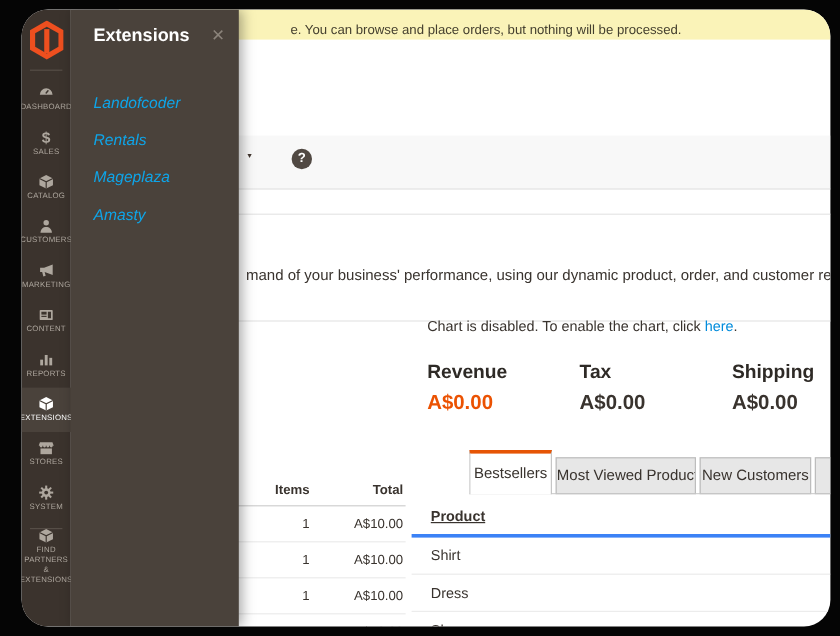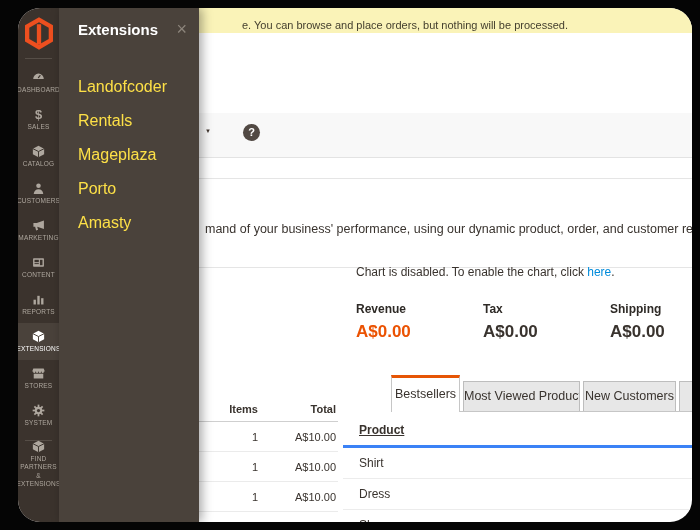--- a/index.html
+++ b/index.html
@@ -23,36 +23,36 @@
   .nav-icon{height:14px;display:flex;align-items:center;justify-content:center;}
   .nav-icon svg{width:13px;height:13px;display:block;}
   .nav-label{font-size:6.5px;letter-spacing:.2px;text-align:center;line-height:1.3;margin-top:2px;}
   
   .flyout{position:absolute;left:41px;top:0;bottom:0;width:140px;background:#4a423b;z-index:20;
     box-shadow:3px 0 10px rgba(0,0,0,.35);}
   .flyout-header{display:flex;align-items:center;justify-content:space-between;padding:12px 10px 0 19px;}
   .flyout-title{color:#fff;font-size:15px;font-weight:bold;}
   .flyout-close{color:#8c847b;font-size:18px;line-height:18px;cursor:pointer;padding:0 2px;}
   .flyout-list{margin-top:32px;}
-  .flyout-item{display:block;padding:8px 19px;font-size:16px;color:#fde047;cursor:pointer;text-decoration:none;}
+  .flyout-item{display:block;padding:8px 19px;font-size:13px;color:#0ea5e9;cursor:pointer;text-decoration:none;font-style:italic;}
   
   .notice{position:absolute;left:41px;right:0;top:0;height:25px;background:#faf3b8;z-index:1;margin-left:40px;}
   .notice-text{position:absolute;left:143px;top:0;line-height:35px;font-size:11px;color:#45402f;white-space:nowrap;}
   .toolbar{position:absolute;left:41px;right:0;top:105px;height:44px;background:#f8f8f8;border-bottom:1px solid #e3e3e3;}
   .scope-caret{position:absolute;left:146px;top:15px;font-size:6px;color:#41362f;cursor:pointer;}
   .help-btn{position:absolute;left:184px;top:11px;width:17px;height:17px;border-radius:50%;
     background:#514943;color:#fff;font-size:11px;font-weight:bold;text-align:center;line-height:17px;cursor:pointer;}
   .adv{position:absolute;left:41px;right:0;top:170px;height:88px;background:#fff;
     border-top:1px solid #e5e5e5;border-bottom:1px solid #e5e5e5;overflow:hidden;}
   .adv-text{position:absolute;left:146px;top:43px;font-size:12.5px;color:#39332e;white-space:nowrap;}
   .chart-note{position:absolute;left:338px;top:257px;font-size:12px;color:#39332e;white-space:nowrap;}
   .chart-link{color:#008bdb;text-decoration:none;cursor:pointer;}
   .totals{position:absolute;left:338px;top:294px;display:flex;}
   .total-col{width:127px;}
-  .total-label{font-size:12px;font-weight:bold;color:#2e2a26;}
+  .total-label{font-size:16px;font-weight:bold;color:#2e2a26;}
   .total-value{margin-top:6px;font-size:17px;font-weight:bold;color:#39332e;}
   .total-value.accent{color:#eb5202;}
   
   .orders-grid{position:absolute;left:150px;top:389px;width:170px;font-size:11px;color:#39332e;z-index:2;}
   .og-row{display:flex;height:29px;align-items:center;border-bottom:1px solid #ebebeb;}
   .og-row.og-header{height:24px;font-weight:bold;border-bottom:1px solid #cfcfcf;}
   .og-c1{flex:0 0 58px;padding-left:54px;box-sizing:content-box;text-align:right;}
   .og-c1{flex:0 0 36px;}
   .og-c2{flex:1;text-align:right;padding-right:2px;}
   
@@ -279,18 +279,17 @@
 
   <div class="flyout">
     <div class="flyout-header">
       <span class="flyout-title">Extensions</span>
       <span class="flyout-close">×</span>
     </div>
     <div class="flyout-list">
       <a class="flyout-item">Landofcoder</a>
       <a class="flyout-item">Rentals</a>
       <a class="flyout-item">Mageplaza</a>
-      <a class="flyout-item">Porto</a>
       <a class="flyout-item">Amasty</a>
     </div>
   </div>
 
 </div>
 
 </body></html>

